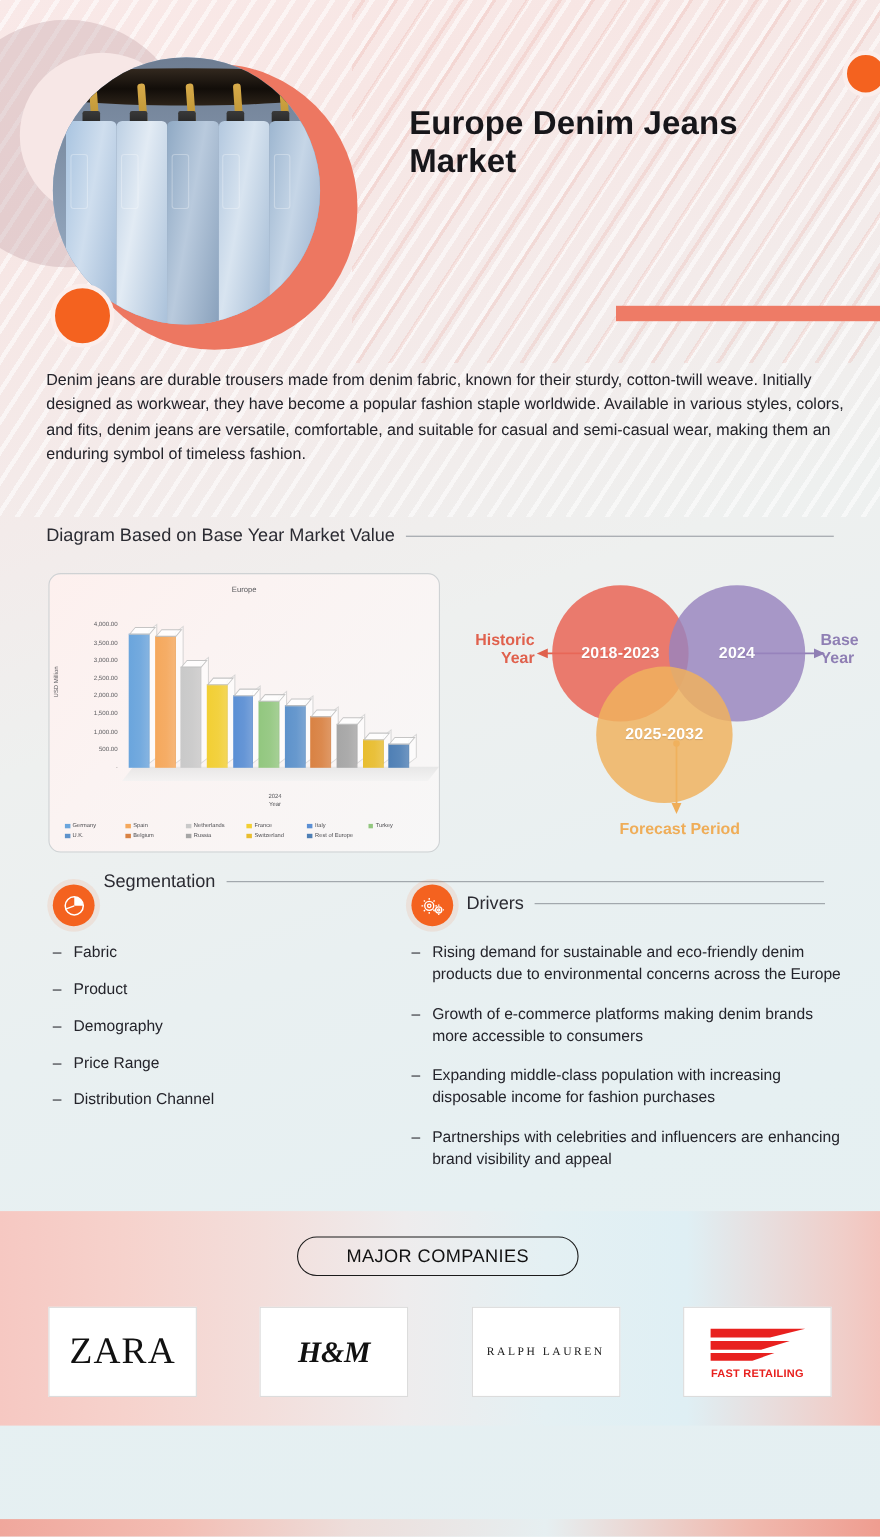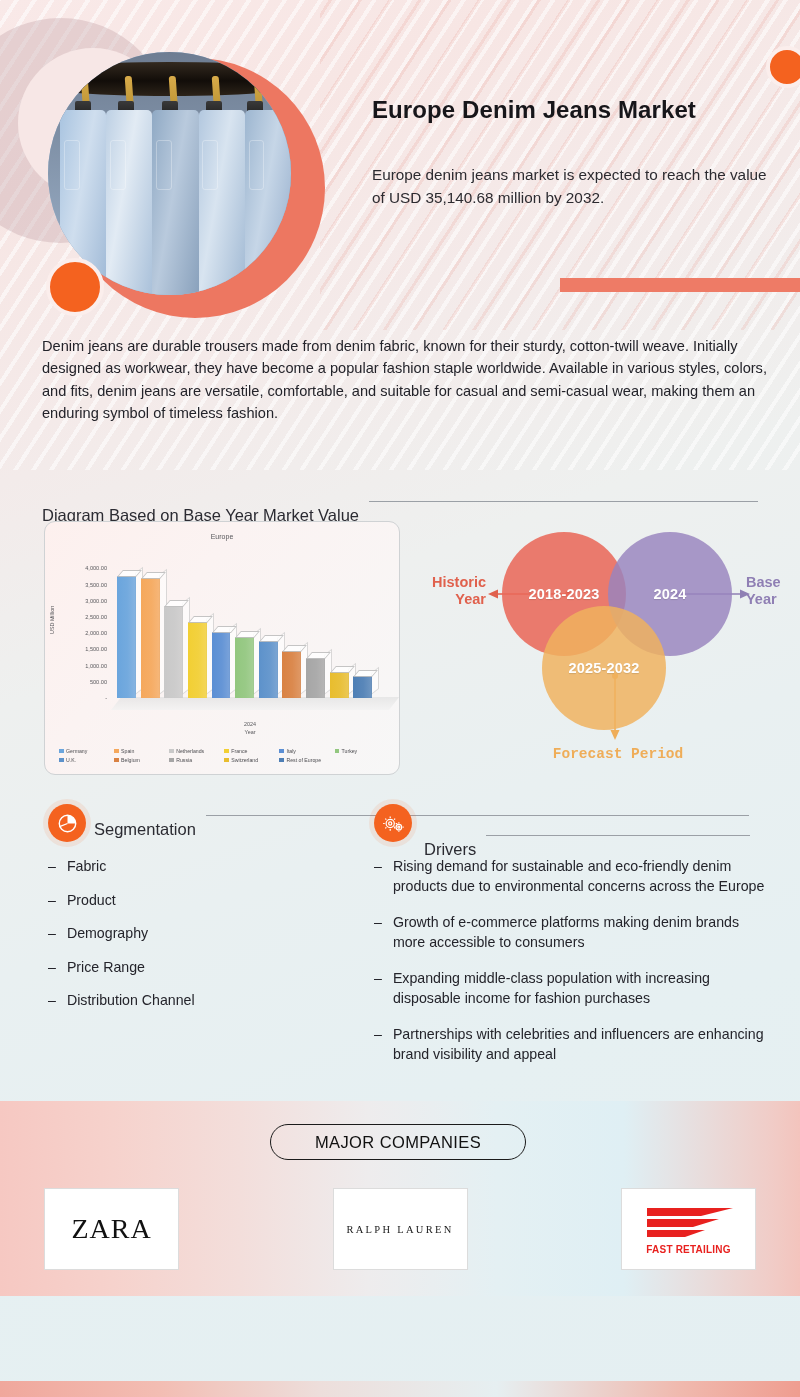--- a/index.html
+++ b/index.html
@@ -90,42 +90,42 @@
   }
   .pant::after {
     content: ""; position: absolute; left: 8%; top: 16%;
     width: 30%; height: 26%;
     border: 1px solid rgba(255,255,255,.30); border-radius: 3px;
   }
 
   
   .title {
     position: absolute; left: 372px; top: 96px; width: 400px;
-    font-size: 24px; font-weight: bold; color: #17161a; letter-spacing: .1px;
+    font-size: 30px; font-weight: bold; color: #17161a; letter-spacing: .1px;
   }
   .subtitle {
     position: absolute; left: 372px; top: 163px; width: 400px;
     font-size: 15.3px; line-height: 23px; color: #2c2b30;
   }
   .coral-bar {
     position: absolute; left: 560px; top: 278px; width: 240px; height: 14px;
     background: #ee7b66;
   }
 
   
   .intro {
     position: absolute; left: 42px; top: 335px; width: 736px;
     font-size: 14.6px; line-height: 22.4px; color: #23232a;
   }
 
   
   .sec-head {
     position: absolute; display: flex; align-items: center; gap: 10px;
   }
-  .sec-head .txt { font-size: 16.5px; color: #2b2b32; white-space: nowrap; margin-top: 28px; }
+  .sec-head .txt { font-size: 16.5px; color: #2b2b32; white-space: nowrap; }
   .sec-head .rule { height: 1px; background: #9ba0a6; flex: 1; }
 
   #diagram-head { left: 42px; top: 478px; width: 716px; }
 
   
   .chart-card {
     position: absolute; left: 44px; top: 521px; width: 356px; height: 254px;
     background: linear-gradient(130deg, #fdf0ee 0%, #fbf3f2 35%, #f7f7f7 100%);
     border: 1px solid #cfd2d4; border-radius: 11px;
   }
@@ -185,21 +185,21 @@
     display: flex; align-items: center; justify-content: center;
     font-size: 14.5px; font-weight: bold; color: #fff;
     letter-spacing: .2px; text-shadow: 0 1px 1px rgba(0,0,0,.12);
   }
   #venn-historic { left: 92px; top: 8px; width: 124px; height: 124px; background: rgba(233,105,90,.87); }
   #venn-base     { left: 198px; top: 8px; width: 124px; height: 124px; background: rgba(153,132,190,.83); }
   #venn-forecast { left: 132px; top: 82px; width: 124px; height: 124px; background: rgba(240,178,94,.84); }
   .v-lbl { position: absolute; font-size: 14.5px; font-weight: bold; line-height: 17px; }
   #lbl-historic { left: 4px; top: 50px; width: 72px; text-align: right; color: #e0614d; }
   #lbl-base     { left: 336px; top: 50px; width: 54px; text-align: left; color: #8f7fb4; }
-  #lbl-forecast { left: 118px; top: 222px; width: 180px; text-align: center; color: #efad58; font-family: Liberation Mono, monospace; }
+  #lbl-forecast { left: 118px; top: 222px; width: 180px; text-align: center; color: #efad58; }
 
   
   .badge {
     position: absolute; width: 38px; height: 38px; border-radius: 50%;
     background: #f4621f; display: flex; align-items: center; justify-content: center;
     box-shadow: 0 0 0 5px rgba(244,98,31,.10);
   }
   #seg-head  { left: 94px; top: 792px; width: 655px; }
   #drv-head  { left: 424px; top: 812px; width: 326px; }
   #seg-badge { left: 48px; top: 804px; }
@@ -230,21 +230,21 @@
     font-size: 16.5px; color: #111; letter-spacing: .4px;
   }
   .logos {
     position: absolute; left: 44px; top: 1188px; width: 712px; height: 82px;
     display: flex; justify-content: space-between;
   }
   .logo-box {
     width: 135px; height: 82px; background: #fff; border: 1px solid #dcdcdc;
     display: flex; flex-direction: column; align-items: center; justify-content: center;
   }
-  .lg-zara { font-family: "Liberation Serif", serif; font-size: 28px; letter-spacing: 1px; color: #111; }
+  .lg-zara { font-family: "Liberation Serif", serif; font-size: 34px; letter-spacing: 1px; color: #111; }
   .lg-hm   { font-family: "Liberation Serif", serif; font-size: 27px; font-weight: bold;
              font-style: italic; color: #111; }
   .lg-rl   { font-family: "Liberation Serif", serif; font-size: 10.5px; letter-spacing: 2.3px; color: #1a1a1a; }
   .lg-fr-txt { font-size: 10px; font-weight: bold; color: #e8211f; letter-spacing: .2px; margin-top: 4px; }
   .lg-ca   { font-family: "Liberation Serif", serif; font-size: 27px; font-weight: bold; color: #111; }
 
   
   .footer { position: absolute; left: 0; top: 1296px; width: 800px; height: 101px; }
   .bottom-strip {
     position: absolute; left: 0; bottom: 0; width: 800px; height: 16px;
@@ -281,21 +281,20 @@
       <div class="pant" style="left:43%; background:linear-gradient(100deg,#8fa9c4,#b9cadd 45%,#89a1bc);"></div>
       <div class="pant" style="left:62%; background:linear-gradient(100deg,#b3c8df,#d8e4f0 42%,#a2bad4);"></div>
       <div class="pant" style="left:81%; background:linear-gradient(100deg,#9db6d0,#c6d6e7 45%,#93accb);"></div>
     </div>
   </div>
 
   <div class="dot-lg"></div>
   <div class="dot-bl"></div>
 
   <div class="title">Europe Denim Jeans Market</div>
-  <div class="subtitle">Europe denim jeans market is expected to reach the value of USD 35,140.68 million by 2032.</div>
 </div>
 <div class="coral-bar"></div>
 
 <div class="intro">Denim jeans are durable trousers made from denim fabric, known for their sturdy, cotton-twill weave. Initially designed as workwear, they have become a popular fashion staple worldwide. Available in various styles, colors, and fits, denim jeans are versatile, comfortable, and suitable for casual and semi-casual wear, making them an enduring symbol of timeless fashion.</div>
 
 <div class="sec-head" id="diagram-head">
   <span class="txt">Diagram Based on Base Year Market Value</span>
   <span class="rule"></span>
 </div>
 
@@ -512,20 +511,23 @@
     </div>
   </div>
 
 <div class="band"></div>
 <div class="mc-pill">MAJOR COMPANIES</div>
 <div class="logos" id="logo-row">
     <div class="logo-box">
       <div class="lg-zara">ZARA</div>
     </div>
     <div class="logo-box">
+      <div class="lg-hm">H&amp;M</div>
+    </div>
+    <div class="logo-box">
       <div class="lg-rl">RALPH LAUREN</div>
     </div>
     <div class="logo-box">
       <svg width="96" height="36" viewBox="0 0 96 36">
         <polygon points="6,4 92,4 60,12 6,12" fill="#e8211f"></polygon>
         <polygon points="6,15 78,15 52,23 6,23" fill="#e8211f"></polygon>
         <polygon points="6,26 64,26 44,33 6,33" fill="#e8211f"></polygon>
       </svg>
       <div class="lg-fr-txt">FAST RETAILING</div>
     </div>

